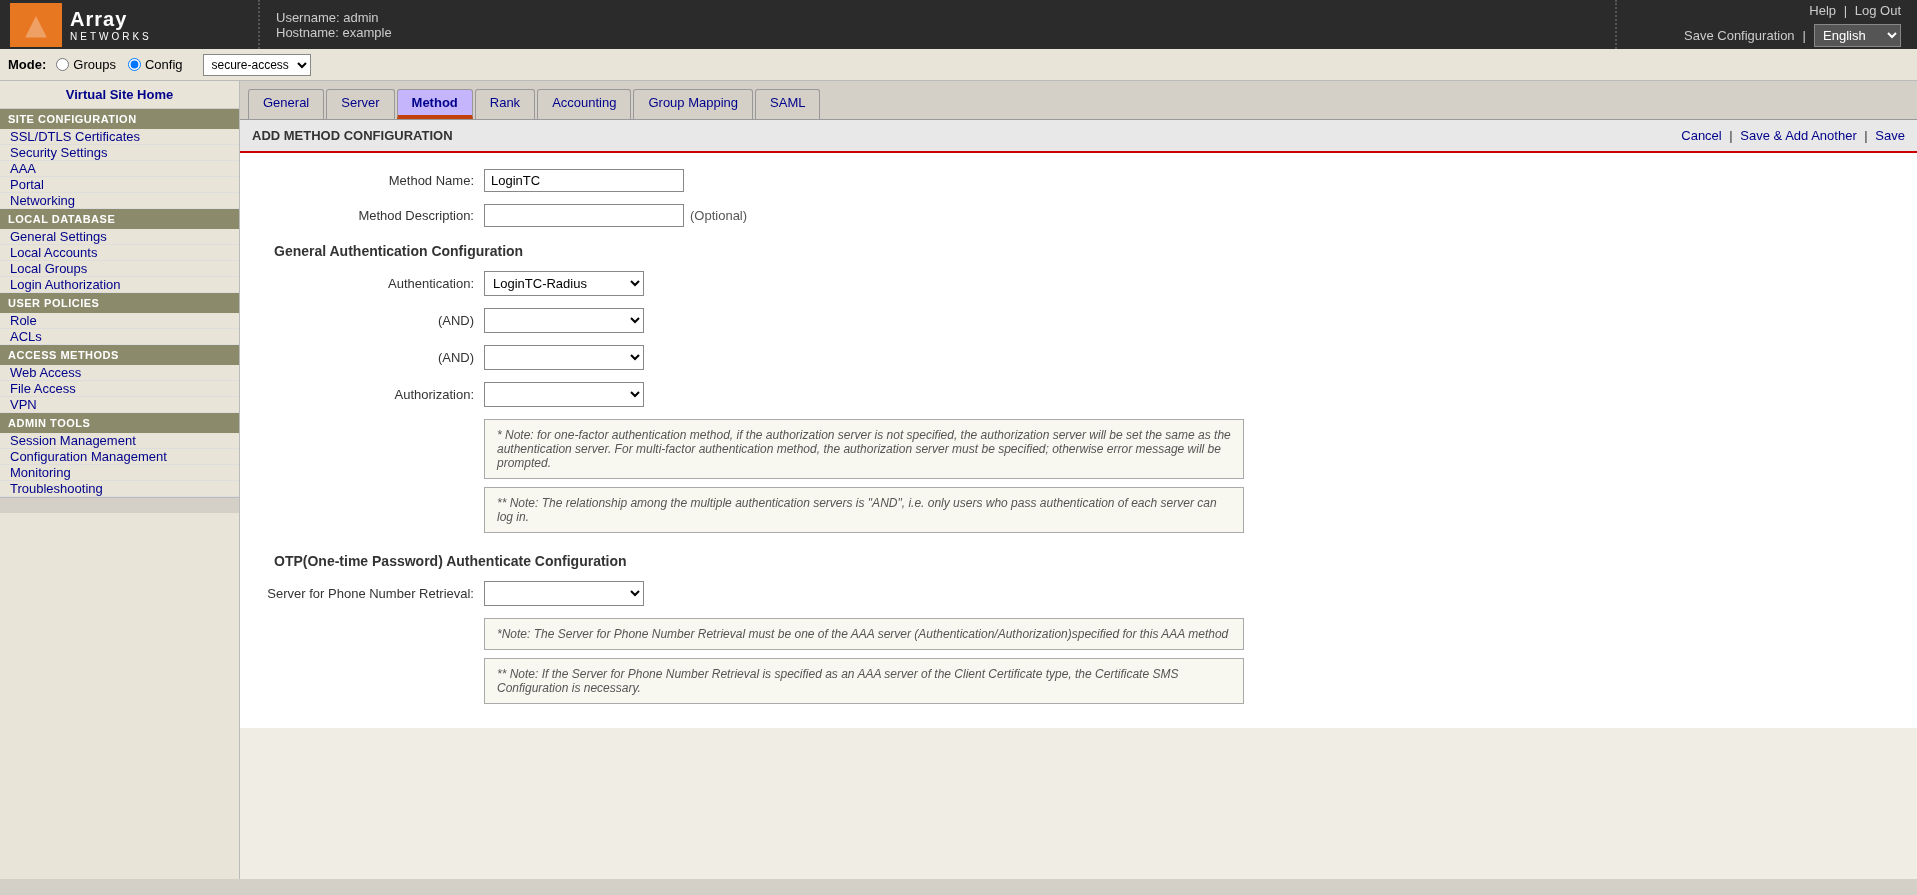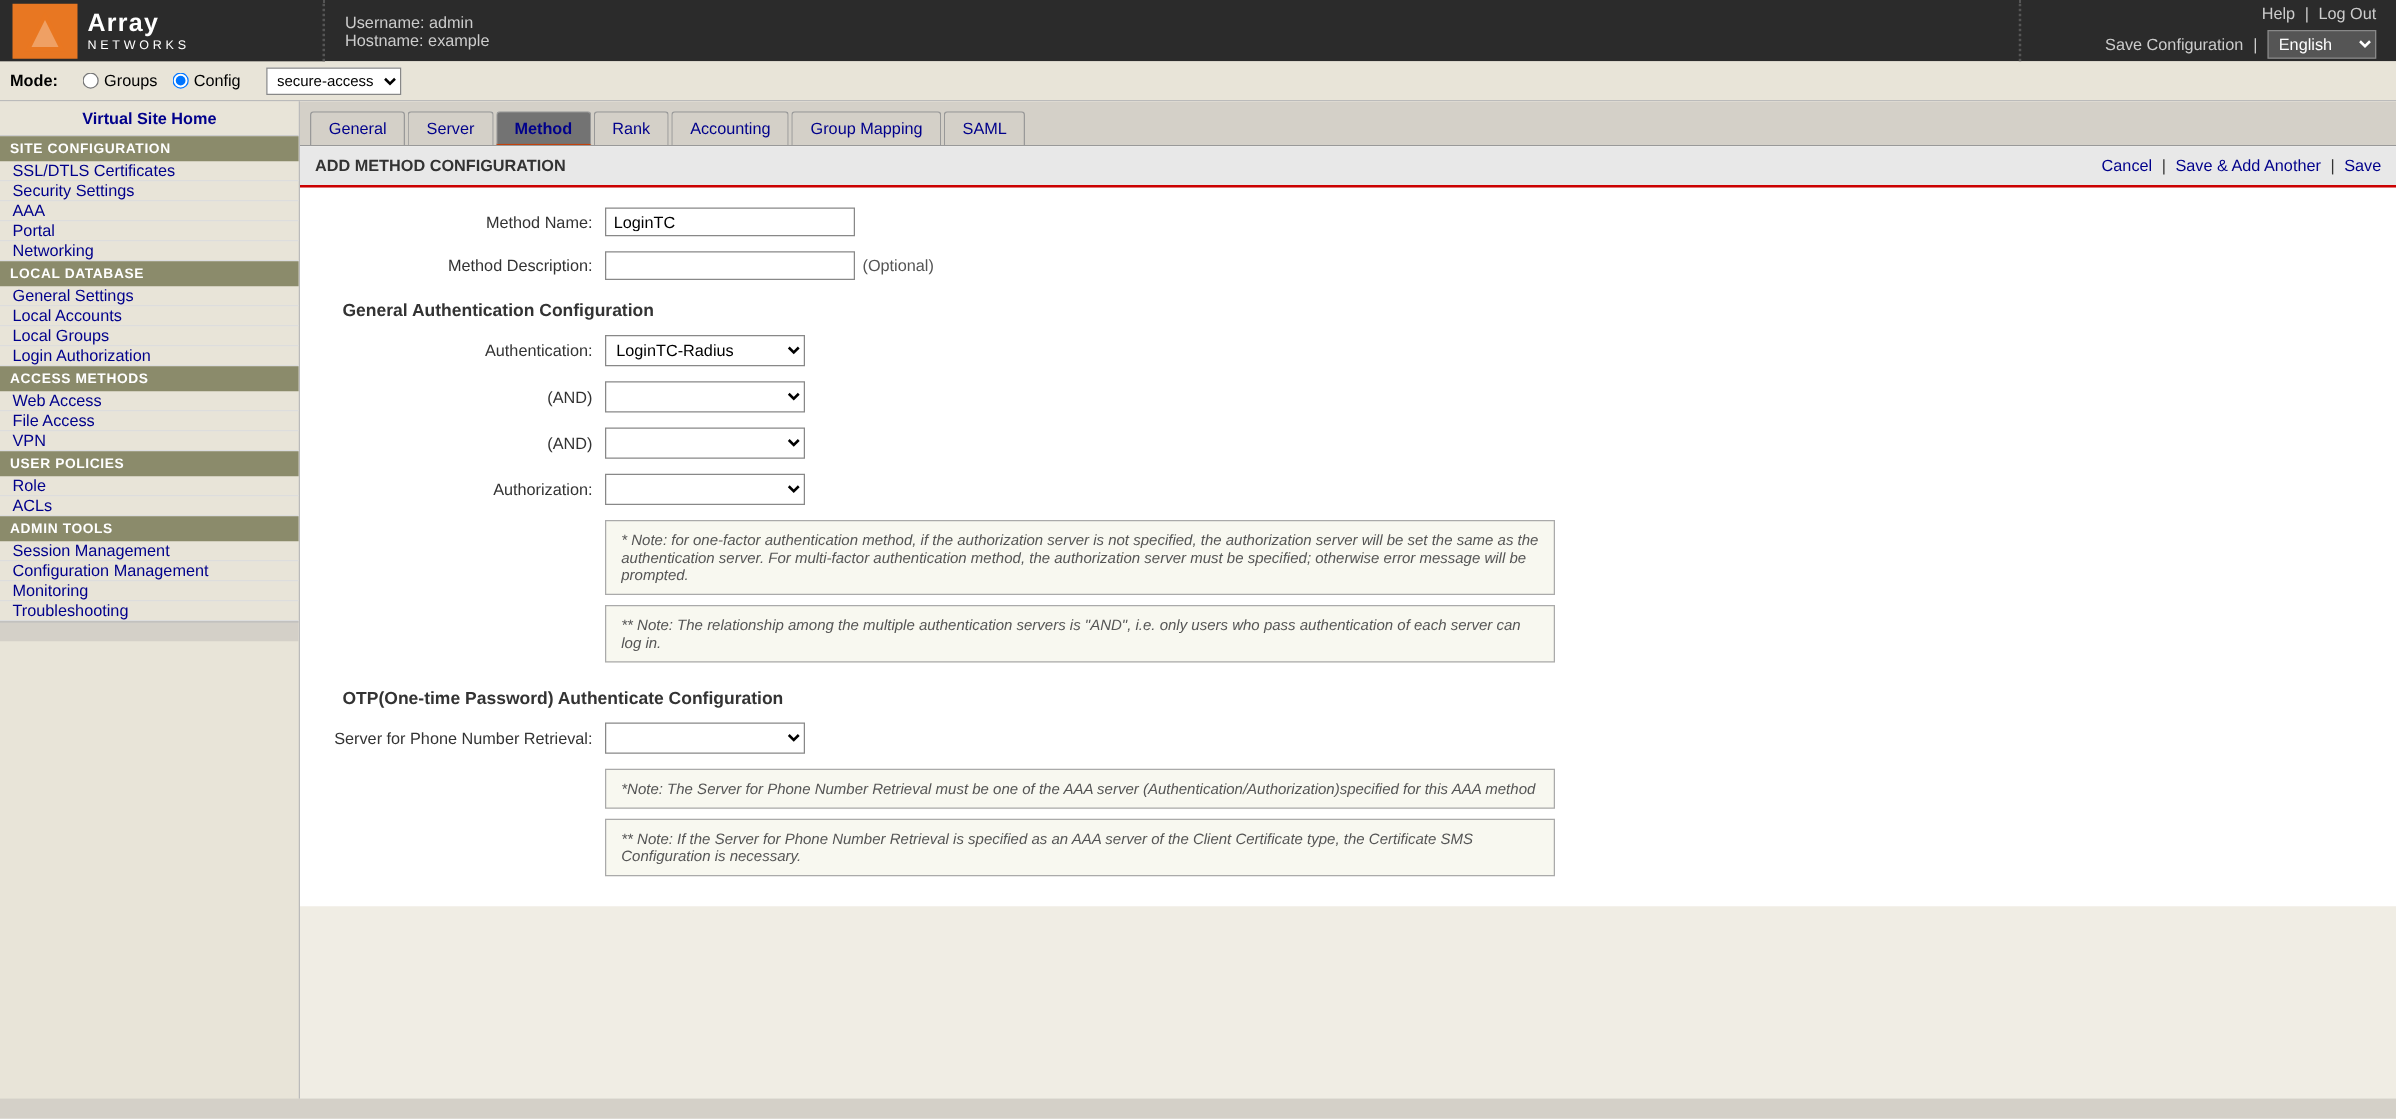--- a/index.html
+++ b/index.html
@@ -68,21 +68,21 @@
 
     
     .mode-bar {
       background: #e8e4d8;
       border-bottom: 1px solid #bbb;
       display: flex;
       align-items: center;
       padding: 4px 8px;
       height: 32px;
     }
-    .mode-label { font-weight: bold; font-size: 13px; margin-right: 20px; }
+    .mode-label { font-weight: bold; font-size: 13px; margin-right: 10px; }
     .radio-group { display: flex; align-items: center; gap: 12px; margin-right: 10px; }
     .radio-item { display: flex; align-items: center; gap: 4px; font-size: 13px; }
     .mode-select {
       margin-left: 10px;
       padding: 2px 4px;
       font-size: 12px;
       border: 1px solid #888;
       background: white;
     }
 
@@ -154,22 +154,22 @@
       padding: 5px 14px;
       background: #d4d0c8;
       border: 1px solid #999;
       border-bottom: none;
       font-size: 13px;
       color: #00008b;
       cursor: pointer;
       border-radius: 3px 3px 0 0;
     }
     .tab.active {
-      background: #737373;
-      border-bottom: 1px solid #c2410c;
+      background: #c4b5fd;
+      border-bottom: 4px solid #c2410c;
       font-weight: bold;
       color: #00008b;
     }
 
     
     .form-content {
       background: white;
       margin: 0;
       padding: 0;
     }
@@ -313,30 +313,30 @@
 
     <div>
       <div class="sidebar-section-header">LOCAL DATABASE</div>
       <div class="sidebar-item">General Settings</div>
       <div class="sidebar-item">Local Accounts</div>
       <div class="sidebar-item">Local Groups</div>
       <div class="sidebar-item">Login Authorization</div>
     </div>
 
     <div>
+      <div class="sidebar-section-header">USER POLICIES</div>
+      <div class="sidebar-item">Role</div>
+      <div class="sidebar-item">ACLs</div>
+    </div>
+
+    <div>
       <div class="sidebar-section-header">ACCESS METHODS</div>
       <div class="sidebar-item">Web Access</div>
       <div class="sidebar-item">File Access</div>
       <div class="sidebar-item">VPN</div>
-    </div>
-
-    <div>
-      <div class="sidebar-section-header">USER POLICIES</div>
-      <div class="sidebar-item">Role</div>
-      <div class="sidebar-item">ACLs</div>
     </div>
 
     <div>
       <div class="sidebar-section-header">ADMIN TOOLS</div>
       <div class="sidebar-item">Session Management</div>
       <div class="sidebar-item">Configuration Management</div>
       <div class="sidebar-item">Monitoring</div>
       <div class="sidebar-item">Troubleshooting</div>
     </div>
 

